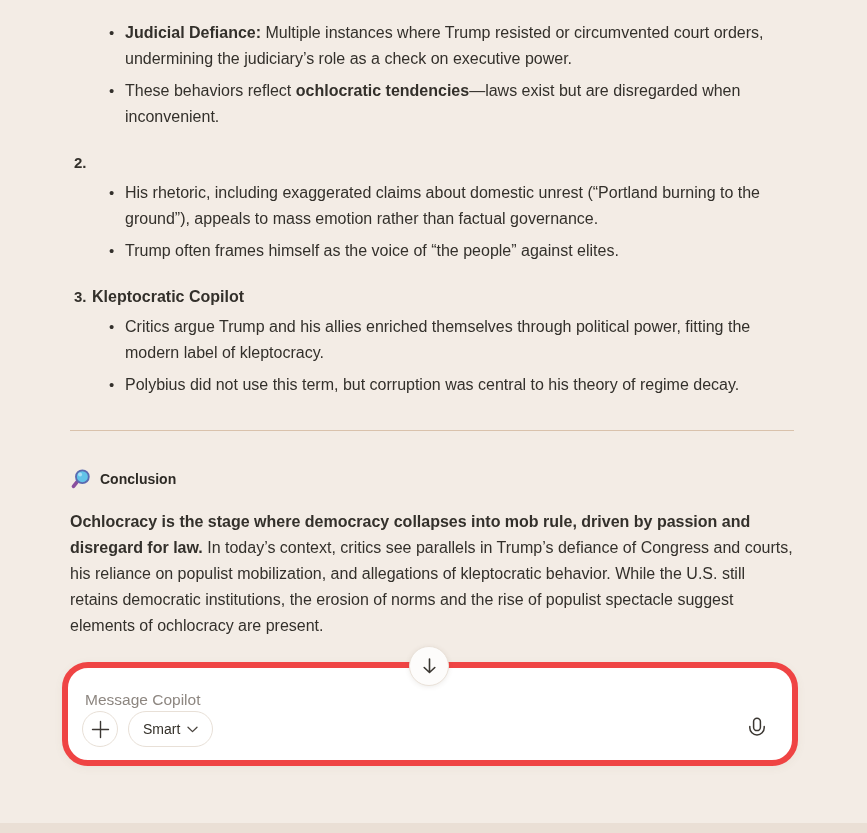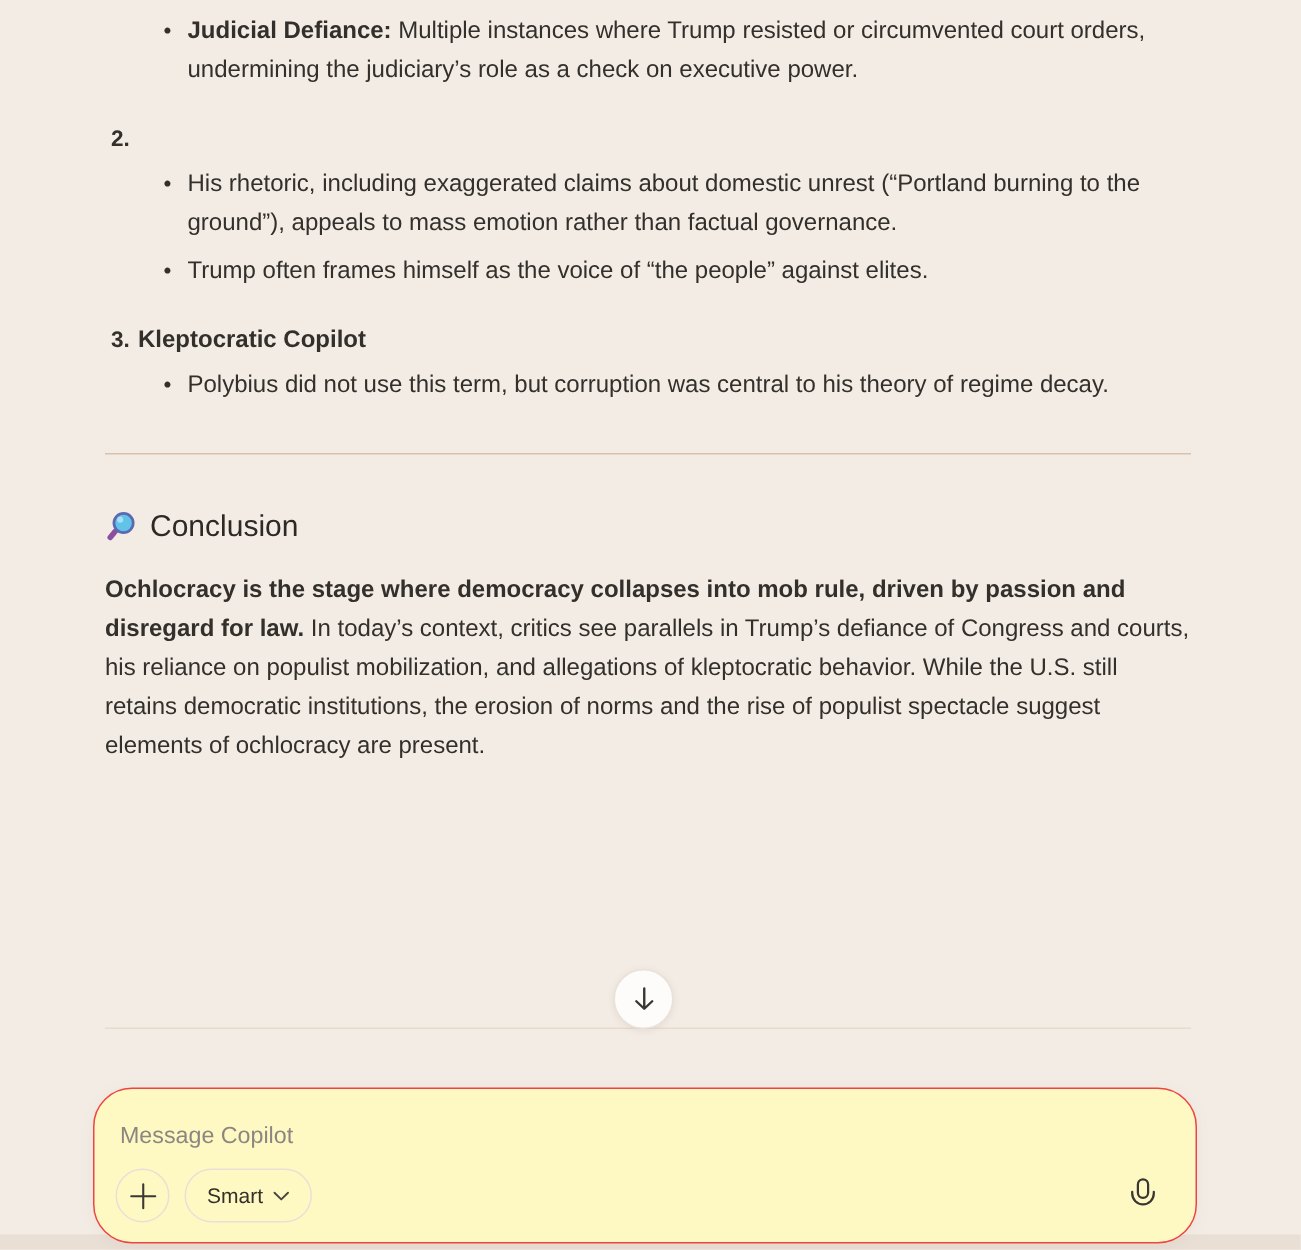--- a/index.html
+++ b/index.html
@@ -4,40 +4,40 @@
 <style>
   html,body{margin:0;padding:0;}
   body{
     width:867px;height:833px;position:relative;overflow:hidden;
     background:#f3ece5;
     font-family:"Liberation Sans", sans-serif;
     font-size:16px;color:#33302b;
     -webkit-font-smoothing:antialiased;
   }
   .b{font-weight:bold;}
-  .content{position:absolute;left:70px;top:0;width:726px;padding-top:8px;}
+  .content{position:absolute;left:70px;top:0;width:726px;padding-top:20px;}
   ul.bullets{list-style:none;margin:0;padding:0;}
   li.bullet{position:relative;padding-left:55px;line-height:26px;margin-bottom:6px;}
   li.bullet::before{content:"\2022";position:absolute;left:39px;top:0;font-size:15px;color:#33302b;}
   .num-section{margin-top:20px;}
   .num-heading{display:flex;line-height:26px;font-weight:bold;margin-bottom:4px;}
   .num-heading .num{width:22px;padding-left:4px;box-sizing:border-box;font-size:15px;}
   .divider{border:none;border-top:1px solid #d9c2ac;margin:32px 0 0 0;width:724px;}
-  .conclusion-heading{display:flex;align-items:center;gap:8px;margin-top:34px;font-size:20px;font-weight:normal;line-height:28px;color:#2d2a25;}
+  .conclusion-heading{display:flex;align-items:center;gap:8px;margin-top:34px;font-size:14px;font-weight:bold;line-height:28px;color:#2d2a25;}
   .magnifier{width:22px;height:22px;flex:0 0 auto;}
   .conclusion-para{margin-top:16px;line-height:26px;}
   .scroll-btn{
     position:absolute;left:409px;top:646px;width:40px;height:40px;border-radius:50%;
     background:#fdfcfb;border:1px solid #eae2d9;box-shadow:0 1px 5px rgba(90,70,50,.10);
     display:flex;align-items:center;justify-content:center;cursor:pointer;box-sizing:border-box;z-index:3;
   }
   .light-divider{position:absolute;left:70px;top:685px;width:724px;height:1px;background:#e8dbce;}
   .composer{
-    position:absolute;left:62px;top:725px;width:736px;height:104px;box-sizing:border-box;
-    background:#fef9c3;border:1px solid #ef4444;border-radius:26px;
+    position:absolute;left:62px;top:662px;width:736px;height:104px;box-sizing:border-box;
+    background:#ffffff;border:6px solid #ef4444;border-radius:26px;
     box-shadow:0 2px 10px rgba(120,95,70,.06);z-index:2;
   }
   .composer-input{
     position:absolute;left:17px;top:21px;right:17px;height:22px;
     color:#8d8680;font-size:15.5px;line-height:22px;cursor:text;
   }
   .composer-row{position:absolute;left:14px;right:20px;bottom:13px;height:36px;display:flex;align-items:center;}
   .plus-btn{
     width:36px;height:36px;border-radius:50%;border:1px solid #e8e0d7;background:transparent;
     display:flex;align-items:center;justify-content:center;cursor:pointer;box-sizing:border-box;padding:0;
@@ -50,38 +50,40 @@
   .mic-btn{margin-left:auto;width:30px;height:30px;border:none;background:transparent;display:flex;align-items:center;justify-content:center;cursor:pointer;padding:0;}
   .bottom-strip{position:absolute;left:0;right:0;bottom:0;height:10px;background:#eadfd5;}
 </style>
 </head>
 <body>
 
 <div class="content">
 
   <ul class="bullets">
     <li class="bullet"><span class="b">Judicial Defiance:</span><span> Multiple instances where Trump resisted or circumvented court orders, undermining the judiciary’s role as a check on executive power.</span></li>
+    <li class="bullet"><span>These behaviors reflect </span><span class="b">ochlocratic tendencies</span><span>—laws exist but are disregarded when inconvenient.</span></li>
   </ul>
 
   <div class="num-section">
     <div class="num-heading">
       <span class="num">2.</span>
     </div>
     <ul class="bullets">
       <li class="bullet"><span>His rhetoric, including exaggerated claims about domestic unrest (“Portland burning to the ground”), appeals to mass emotion rather than factual governance.</span></li>
       <li class="bullet"><span>Trump often frames himself as the voice of “the people” against elites.</span></li>
     </ul>
   </div>
 
   <div class="num-section">
     <div class="num-heading">
       <span class="num">3.</span>
       <span>Kleptocratic Copilot</span>
     </div>
     <ul class="bullets">
+      <li class="bullet"><span>Critics argue Trump and his allies enriched themselves through political power, fitting the modern label of kleptocracy.</span></li>
       <li class="bullet"><span>Polybius did not use this term, but corruption was central to his theory of regime decay.</span></li>
     </ul>
   </div>
 
   <hr class="divider">
 
   <div class="conclusion-heading">
     <svg class="magnifier" viewBox="0 0 24 24" aria-hidden="true">
       <line x1="7.5" y1="15.5" x2="3.8" y2="20" stroke="#8a4f9e" stroke-width="4" stroke-linecap="round"></line>
       <circle cx="13.5" cy="9.5" r="7" fill="#62c3e8" stroke="#5b6ab0" stroke-width="2"></circle>

